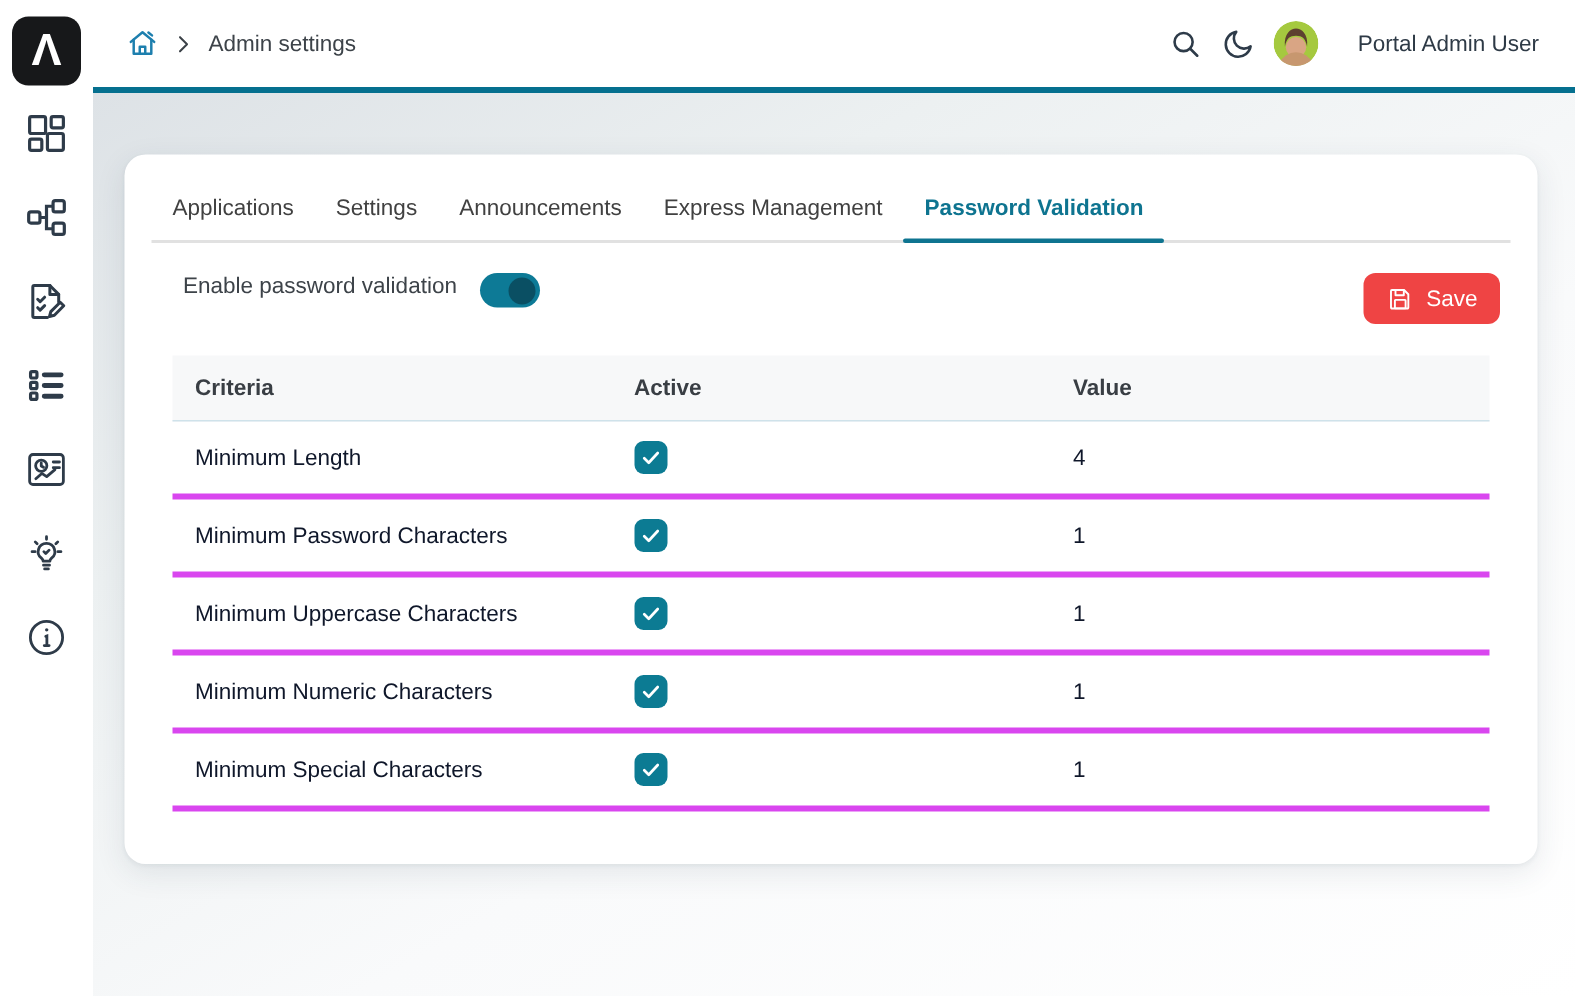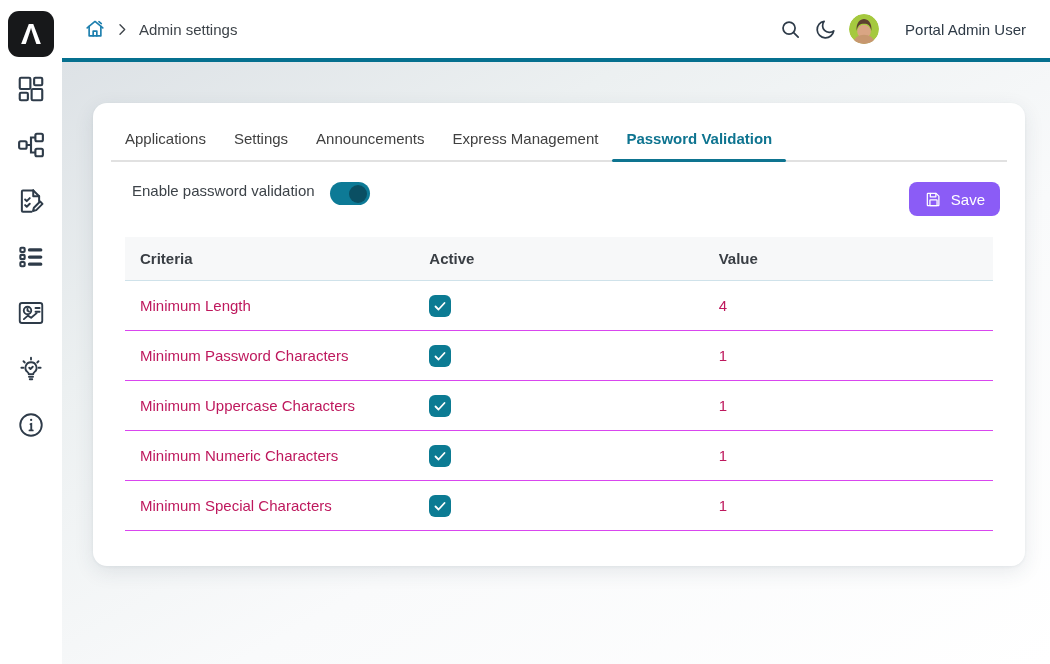--- a/index.html
+++ b/index.html
@@ -45,21 +45,21 @@
   .home-link { color:#1d7fae; }
   .header-right { display:flex; align-items:center; gap:12px; }
   .profile { display:flex; align-items:center; gap:26px; cursor:pointer; }
   .avatar { width:30px; height:30px; border-radius:50%; overflow:hidden; display:block; }
   .user-name { font-size:15px; color:#2e3a46; }
 
   
   .content {
     flex:1;
     background:linear-gradient(150deg,#dde2e6 0%, #ecf0f1 28%, #f9fafb 60%, #ffffff 100%);
-    padding:41px 25px 0 31px;
+    padding:41px 25px 0 21px;
   }
   .card {
     background:#ffffff; border-radius:14px;
     box-shadow:0 6px 20px rgba(40,60,80,.10), 0 1px 3px rgba(40,60,80,.06);
     padding:27px 32px 35px;
   }
 
   
   .tabs { display:flex; margin:0 -14px 20px; border-bottom:2px solid #e1e1e1; }
   .tab {
@@ -80,34 +80,34 @@
     width:40px; height:23px; border-radius:12px; background:#0d7a96;
     position:relative; cursor:pointer; border:none; padding:0; flex-shrink:0;
   }
   .switch .knob {
     position:absolute; top:2.5px; right:3px; width:18px; height:18px;
     border-radius:50%; background:#0a4f63;
   }
   .toolbar .spacer { flex:1; }
   .save-btn {
     display:flex; align-items:center; gap:8px; border:none; cursor:pointer;
-    background:#8b5cf6; color:#ffffff; border-radius:8px;
+    background:#ef4444; color:#ffffff; border-radius:8px;
     height:34px; padding:0 15px; font-size:15px; font-family:inherit; margin-right:-7px;
   }
 
   
   table { width:100%; border-collapse:collapse; }
   thead th {
     text-align:left; font-size:15px; font-weight:700; color:#393e44;
     background:#f7f8f9; padding:13px 15px; border-bottom:1px solid #cfe2ea;
     width:33.33%;
   }
   tbody td {
-    font-size:15px; color:#be185d; padding:13px 15px;
-    border-bottom:1px solid #d946ef; height:50px;
+    font-size:15px; color:#0f172a; padding:13px 15px;
+    border-bottom:4px solid #d946ef; height:50px;
   }
   .checkbox {
     width:22px; height:22px; border-radius:6px; background:#0c7b93;
     display:flex; align-items:center; justify-content:center; cursor:pointer;
     border:none; padding:0;
   }
   .checkbox svg { width:14px; height:14px; }
 
   
   .footer-row { display:flex; justify-content:flex-end; margin-top:25px; }

